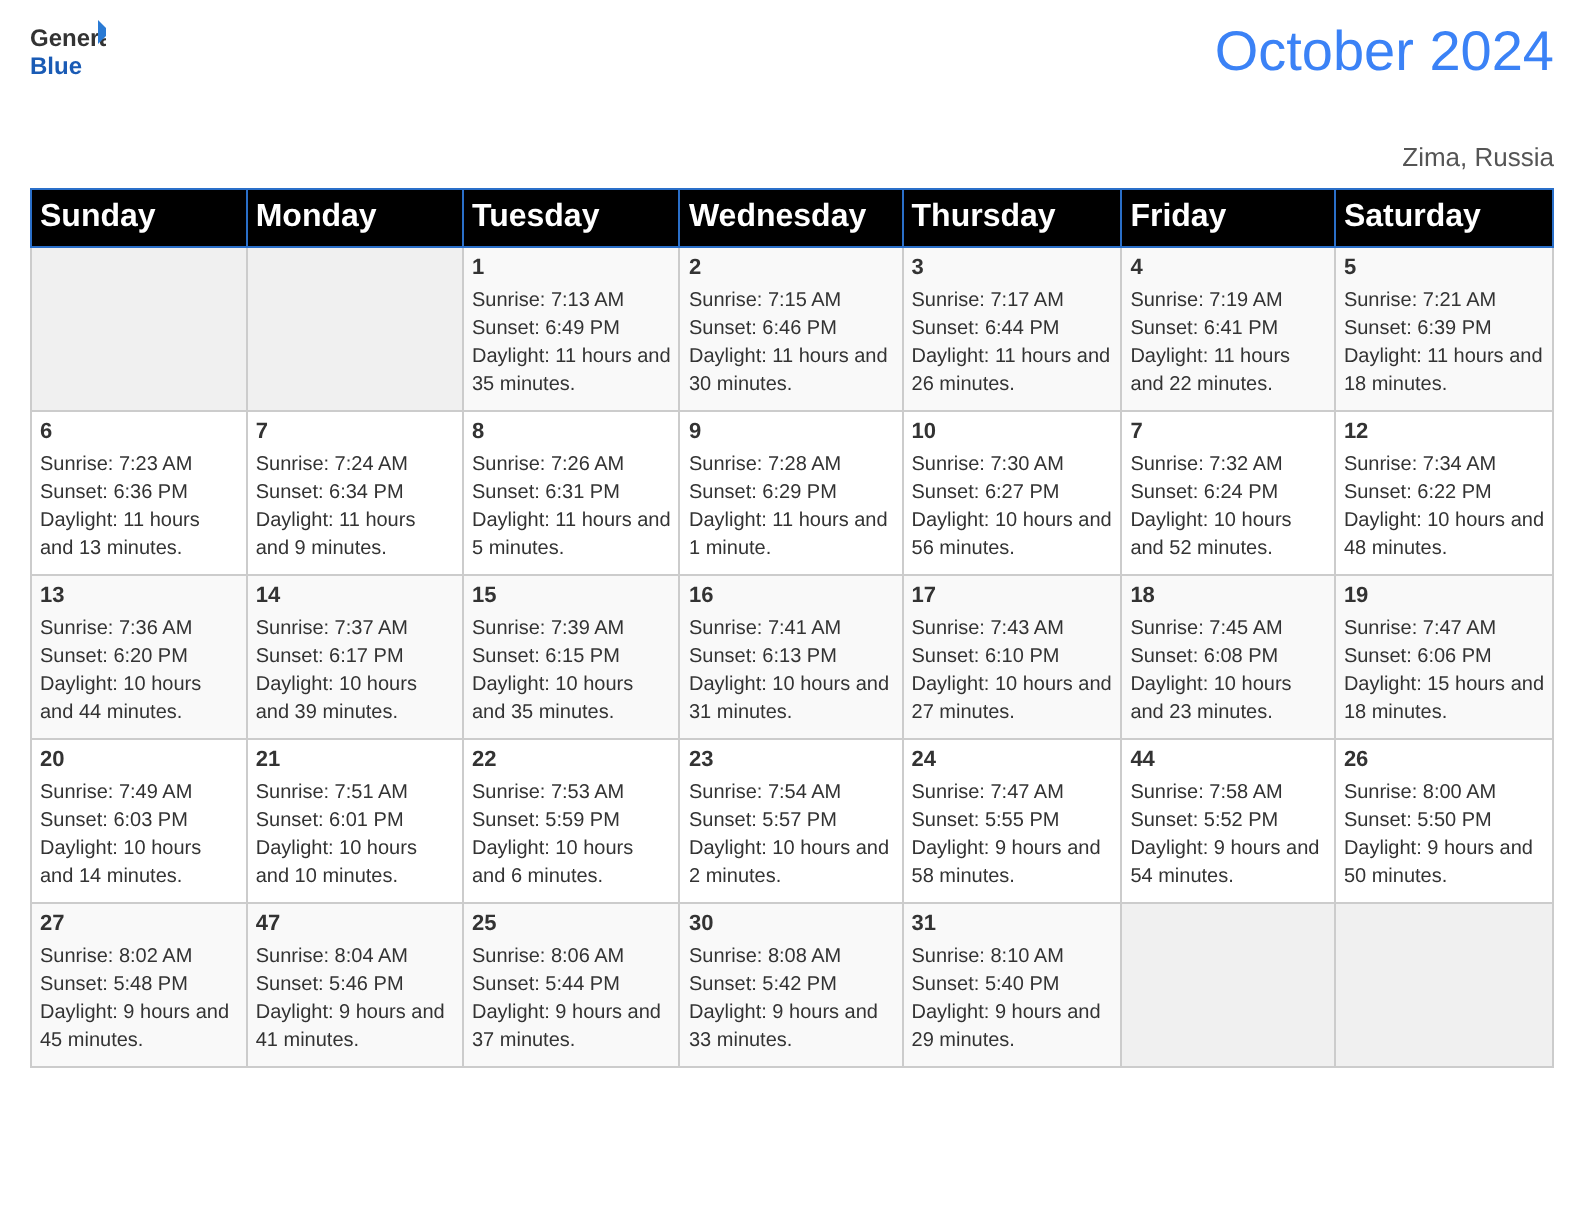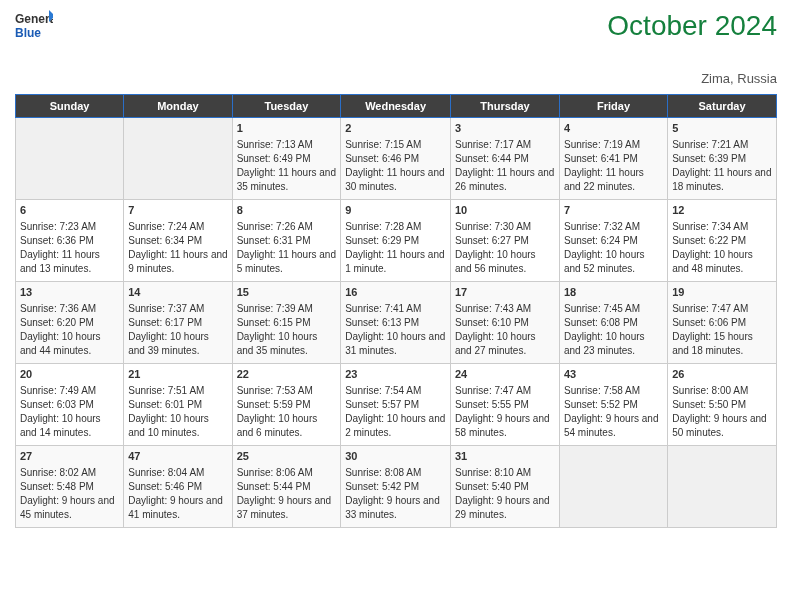--- a/index.html
+++ b/index.html
@@ -26,39 +26,39 @@
       display: flex;
       align-items: center;
       gap: 4px;
     }
     .title-block {
       text-align: right;
     }
     .month-title {
       font-size: 28px;
       font-weight: normal;
-      color: #15803d;
+      color: #3b82f6;
     }
     .location {
       font-size: 13px;
       color: #555;
       margin-top: 29px;
     }
     table {
       width: 100%;
       border-collapse: collapse;
       font-size: 10.5px;
     }
     thead tr th {
-      background: #404040;
+      background: #000000;
       color: #fff;
       padding: 5px 4px;
-      text-align: center;
+      text-align: left;
       font-weight: bold;
-      font-size: 11px;
+      font-size: 16px;
       border: 1px solid #2a6fc9;
     }
     tbody tr td {
       border: 1px solid #ccc;
       vertical-align: top;
       padding: 3px 4px;
       height: 82px;
       width: 113px;
       color: #333;
       font-size: 10px;
@@ -258,21 +258,21 @@
             <div>Sunset: 5:57 PM</div>
             <div>Daylight: 10 hours and 2 minutes.</div>
           </td>
           <td>
             <span class="day-num">24</span>
             <div>Sunrise: 7:47 AM</div>
             <div>Sunset: 5:55 PM</div>
             <div>Daylight: 9 hours and 58 minutes.</div>
           </td>
           <td>
-            <span class="day-num">43</span>
+            <span class="day-num">44</span>
             <div>Sunrise: 7:58 AM</div>
             <div>Sunset: 5:52 PM</div>
             <div>Daylight: 9 hours and 54 minutes.</div>
           </td>
           <td>
             <span class="day-num">26</span>
             <div>Sunrise: 8:00 AM</div>
             <div>Sunset: 5:50 PM</div>
             <div>Daylight: 9 hours and 50 minutes.</div>
           </td>

